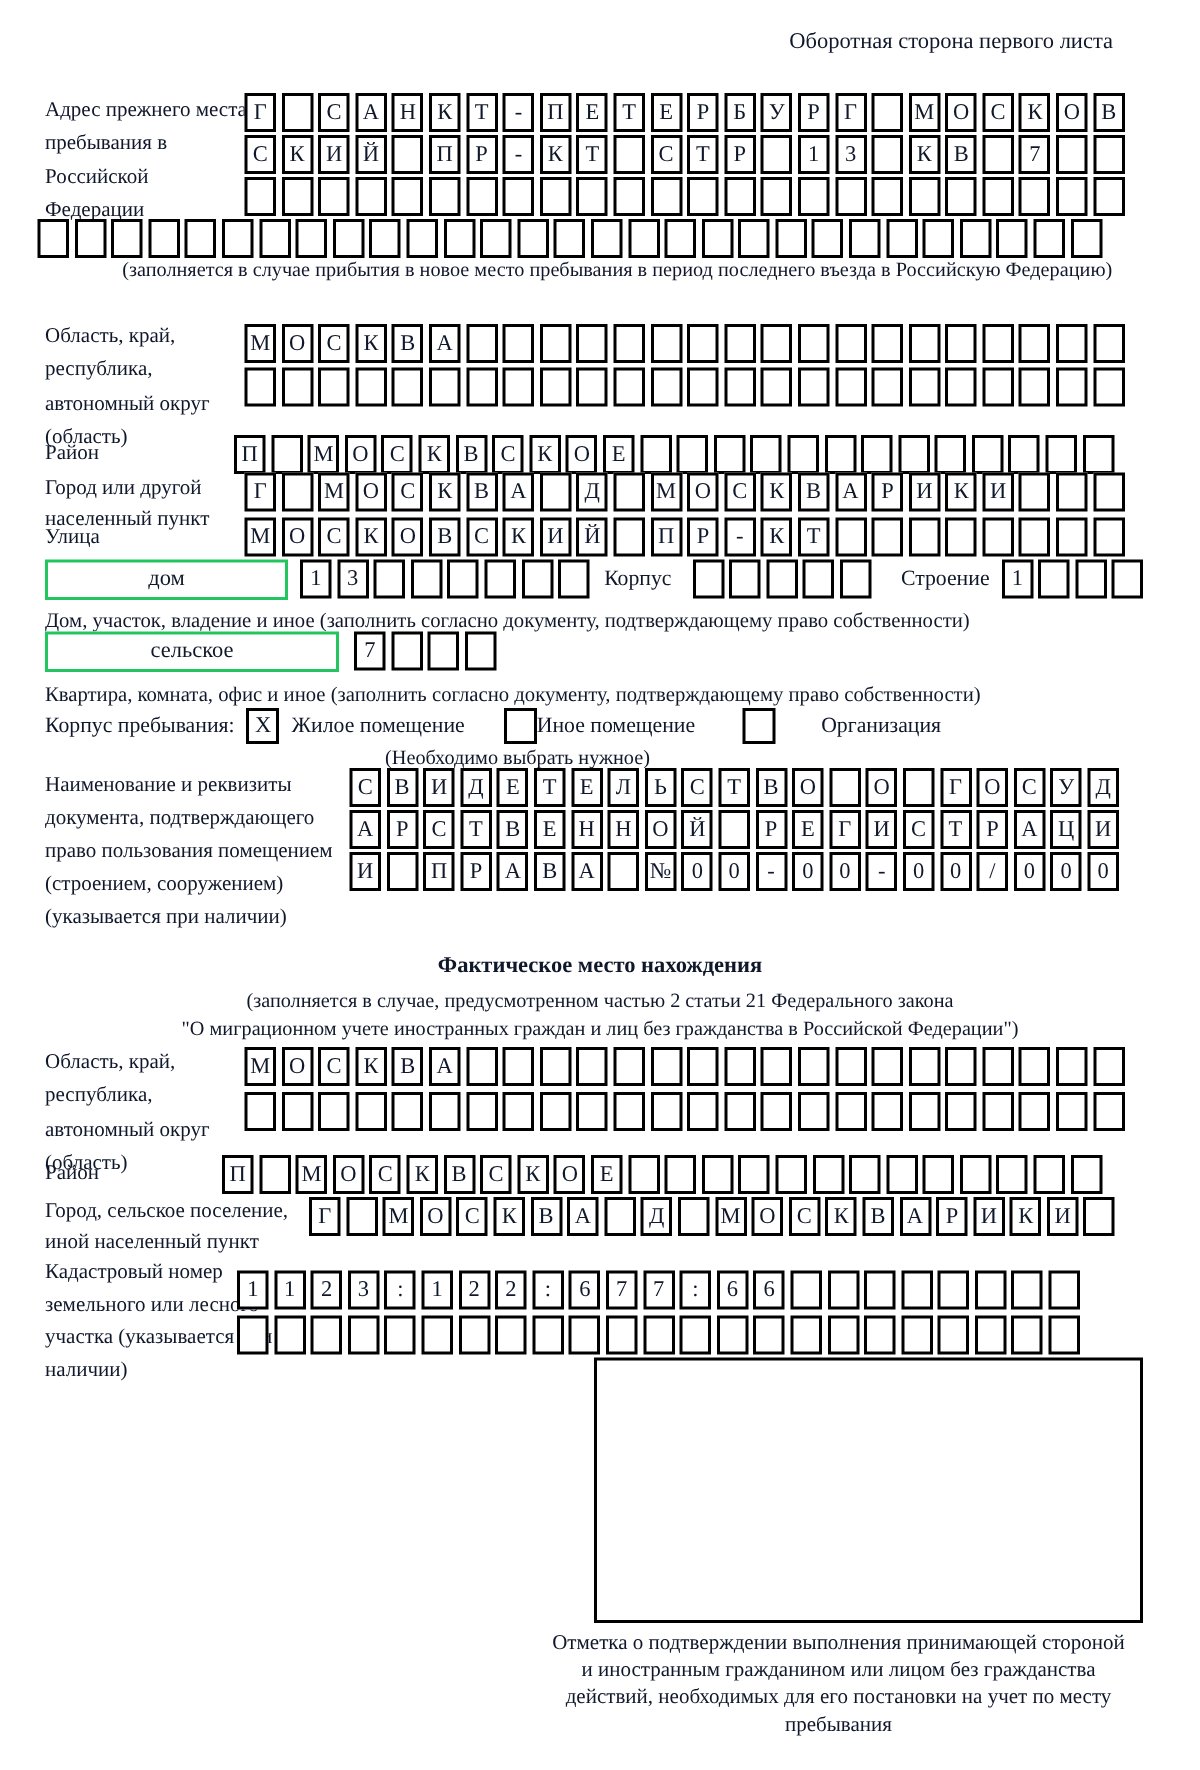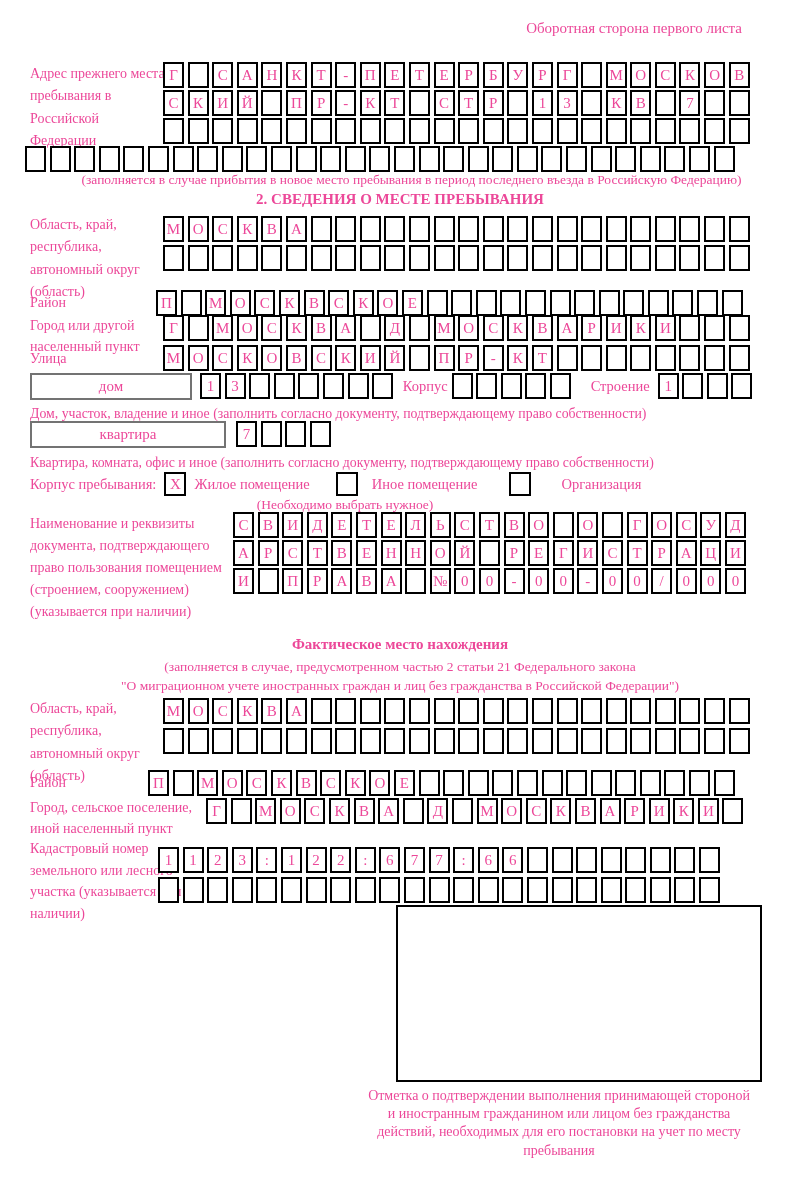--- a/index.html
+++ b/index.html
@@ -1,36 +1,36 @@
 <!DOCTYPE html>
 <html><head>
 <meta charset="utf-8">
 <style>
   * { margin:0; padding:0; box-sizing:border-box; }
   html,body { background:#ffffff; }
   .page {
     position:relative; width:800px; height:1180px; margin:0 auto;
-    background:#ffffff; color:#ec4899;
+    background:#ffffff; color:#0f172a;
     font-family:"Liberation Serif", serif;
     overflow:hidden;
   }
   .abs { position:absolute; }
   .lbl { font-size:14px; line-height:1.6; }
   .small { font-size:13.5px; }
   .center { left:0; width:800px; text-align:center; }
   .title { font-size:15px; font-weight:bold; }
   .cellrow { position:absolute; display:flex; }
   .cells-inline { display:flex; }
   .cell {
     flex:0 0 auto; width:21px; height:26px; margin-right:3.6px;
     border:2px solid #000; display:flex; align-items:center; justify-content:center;
     font-size:15px; background:#fff;
   }
   .widebox {
-    height:27px; border:2px solid #737373; display:flex; align-items:center;
+    height:27px; border:2px solid #22c55e; display:flex; align-items:center;
     justify-content:center; font-size:15px; background:#fff;
   }
   .inlinerow { position:absolute; display:flex; align-items:flex-start; }
   .inline-label { font-size:14.5px; line-height:27px; }
   .chkrow { position:absolute; display:flex; align-items:center; font-size:14.5px; }
   .chk {
     width:22px; height:24px; border:2px solid #000; display:flex;
     align-items:center; justify-content:center; font-size:15px;
   }
   .stampbox { position:absolute; border:2px solid #000; background:#fff; }
@@ -148,21 +148,20 @@
       <span class="cell"></span>
       <span class="cell"></span>
       <span class="cell"></span>
       <span class="cell"></span>
       <span class="cell"></span>
       <span class="cell"></span>
       <span class="cell"></span>
     </div>
   <div class="abs small center" style="top:172px;padding-left:23px;">(заполняется в случае прибытия в новое место пребывания в период последнего въезда в Российскую Федерацию)</div>
 
-  <div class="abs title center" style="top:191px;">2. СВЕДЕНИЯ О МЕСТЕ ПРЕБЫВАНИЯ</div>
 
   <div class="abs lbl" style="left:30px; top:214px; width:128px;">Область, край, республика, автономный округ (область)</div>
   <div class="cellrow" style="left:163px; top:216px;">
       <span class="cell">М</span>
       <span class="cell">О</span>
       <span class="cell">С</span>
       <span class="cell">К</span>
       <span class="cell">В</span>
       <span class="cell">А</span>
       <span class="cell"></span>
@@ -300,55 +299,55 @@
     <span class="cells-inline" style="margin-left:8px;">
         <span class="cell">1</span>
         <span class="cell">3</span>
         <span class="cell"></span>
         <span class="cell"></span>
         <span class="cell"></span>
         <span class="cell"></span>
         <span class="cell"></span>
         <span class="cell"></span>
       </span>
-    <span class="inline-label" style="margin:0 4px 0 6px;">Корпус</span>
+    <span class="inline-label" style="margin:0 14px 0 6px;">Корпус</span>
     <span class="cells-inline">
         <span class="cell"></span>
         <span class="cell"></span>
         <span class="cell"></span>
         <span class="cell"></span>
         <span class="cell"></span>
       </span>
     <span class="inline-label" style="margin:0 8px 0 16px;">Строение</span>
     <span class="cells-inline">
         <span class="cell">1</span>
         <span class="cell"></span>
         <span class="cell"></span>
         <span class="cell"></span>
       </span>
   </div>
   <div class="abs lbl" style="left:30px; top:403px; font-size:13.8px;">Дом, участок, владение и иное (заполнить согласно документу, подтверждающему право собственности)</div>
 
   <div class="inlinerow" style="left:30px; top:421px;">
-    <span class="widebox" style="width:196px;">квартира</span>
+    <span class="widebox" style="width:196px;">сельское</span>
     <span class="cells-inline" style="margin-left:10px;">
         <span class="cell">7</span>
         <span class="cell"></span>
         <span class="cell"></span>
         <span class="cell"></span>
       </span>
   </div>
   <div class="abs lbl" style="left:30px; top:452px; font-size:13.8px;">Квартира, комната, офис и иное (заполнить согласно документу, подтверждающему право собственности)</div>
 
   <div class="chkrow" style="left:30px; top:472px;">
     <span>Корпус пребывания:</span>
     <span class="chk" style="margin-left:8px;">X</span>
     <span style="margin-left:8px;">Жилое помещение</span>
     <span class="chk" style="margin-left:26px;"></span>
-    <span style="margin-left:14px;">Иное помещение</span>
+    <span style="">Иное помещение</span>
     <span class="chk" style="margin-left:32px;"></span>
     <span style="margin-left:30px;">Организация</span>
   </div>
   <div class="abs lbl" style="left:30px; top:513px; width:208px; line-height:1.58;">Наименование и реквизиты документа, подтверждающего право пользования помещением (строением, сооружением) (указывается при наличии)</div>
 
   <div class="abs small" style="left:180px; top:497px; width:330; width:330px; text-align:center;">(Необходимо выбрать нужное)</div>
   <div class="cellrow" style="left:233px; top:512px;">
       <span class="cell">С</span>
       <span class="cell">В</span>
       <span class="cell">И</span>

